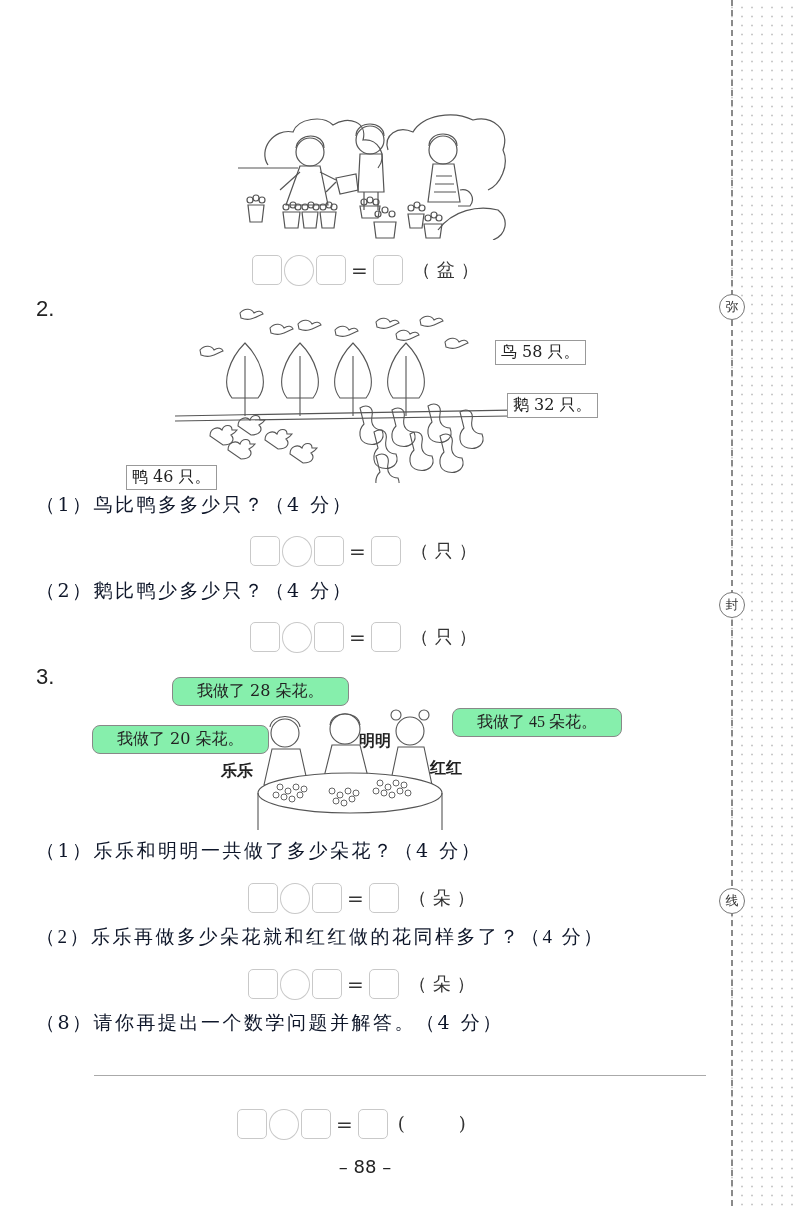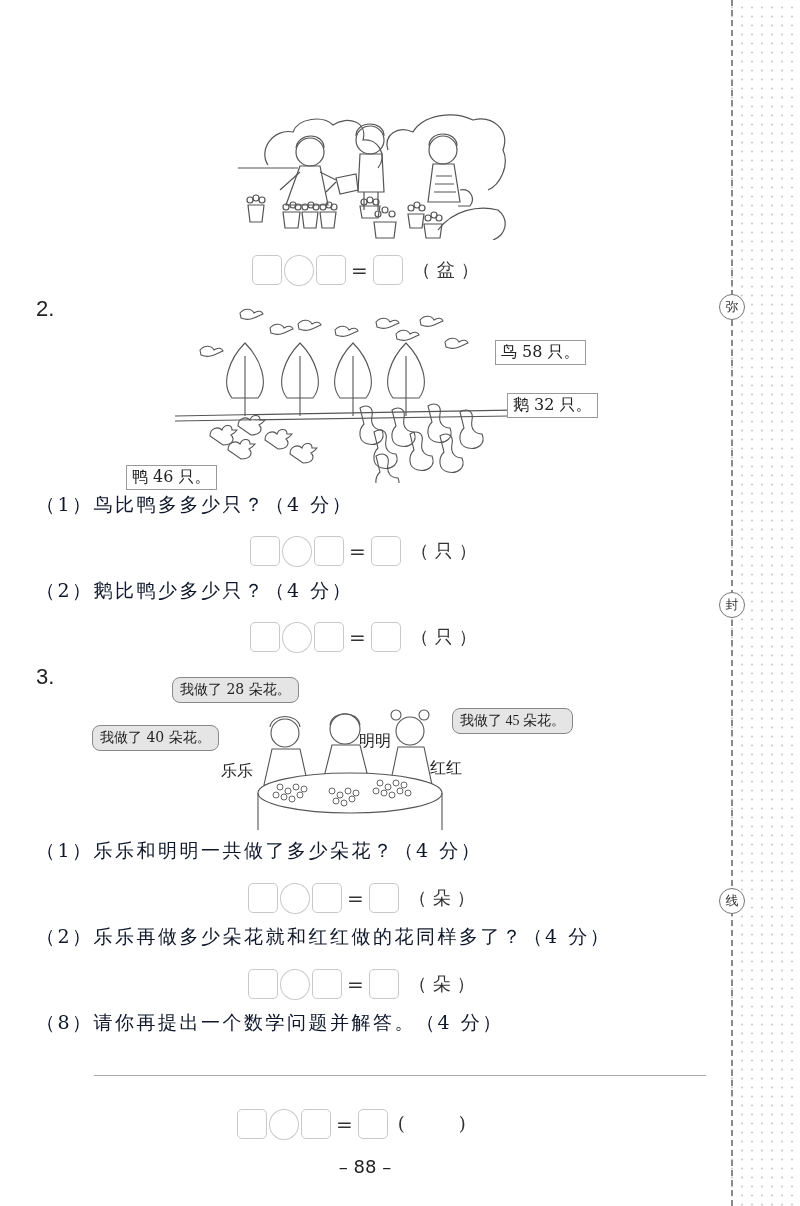--- a/index.html
+++ b/index.html
@@ -16,22 +16,22 @@
   .illus { position:absolute; }
   
   .eq { position:absolute; height:36px; display:flex; align-items:center; }
   .box { width:30px; height:30px; border:1.5px solid #c9c9c9; border-radius:5px; box-sizing:border-box; }
   .circ { width:30px; height:31px; border:1.5px solid #c9c9c9; border-radius:50%; box-sizing:border-box; margin:0 2px; }
   .eqsign { font-family:"DejaVu Sans",sans-serif; font-size:20px; margin:0 5px; color:#333; }
   .unit { font-size:18px; margin-left:10px; color:#333; letter-spacing:6px; }
   .qnum { position:absolute; font-family:"Liberation Sans",sans-serif; font-size:22px; color:#222; }
   .question { position:absolute; font-size:19px; letter-spacing:2.5px; color:#0f172a; white-space:nowrap; }
   .label-box { position:absolute; border:1.2px solid #999; background:#fff; font-size:16px; padding:1px 5px; white-space:nowrap; color:#222; }
-  .bubble { position:absolute; border:1.3px solid #888; border-radius:8px; background:#e5e5e5; font-size:14px; padding:3px 7px; white-space:nowrap; color:#222; }
-  .name-tag { position:absolute; font-size:16px; color:#222; white-space:nowrap; }
+  .bubble { position:absolute; border:1.3px solid #888; border-radius:8px; background:#86efac; font-size:16px; padding:3px 24px; white-space:nowrap; color:#222; }
+  .name-tag { position:absolute; font-size:16px; color:#222; white-space:nowrap;font-weight:bold; }
   .rule { position:absolute; left:94px; top:1075px; width:612px; height:0; border-top:1px solid #aaa; }
   .page-num { position:absolute; left:330px; top:1156px; width:70px; text-align:center; font-family:"DejaVu Sans",sans-serif; font-size:18px; color:#222; }
 </style>
 </head>
 <body>
 
 <div class="margin-strip"></div>
 <div class="dash-line"></div>
 <div class="seal" style="top:294px;">弥</div>
 <div class="seal" style="top:592px;">封</div>
@@ -219,37 +219,37 @@
         <circle cx="152" cy="90" r="3"></circle>
         <circle cx="160" cy="86" r="3"></circle>
         <circle cx="136" cy="86" r="3"></circle>
         <circle cx="164" cy="80" r="3"></circle>
         <circle cx="168" cy="88" r="3"></circle>
     </g>
   </g>
 </svg>
 
 <div class="bubble" style="left:172px;top:677px;">我做了 28 朵花。</div>
-<div class="bubble" style="left:92px;top:725px;">我做了 40 朵花。</div>
+<div class="bubble" style="left:92px;top:725px;">我做了 20 朵花。</div>
 <div class="bubble" style="left:452px;top:708px;font-family:Liberation Serif, serif;">我做了 45 朵花。</div>
 <div class="name-tag" style="left:221px;top:761px;">乐乐</div>
 <div class="name-tag" style="left:359px;top:731px;">明明</div>
 <div class="name-tag" style="left:430px;top:758px;">红红</div>
 
 <div class="question" style="left:36px;top:838px;">（1）乐乐和明明一共做了多少朵花？（4 分）</div>
 <div class="eq" style="left:248px;top:880px;">
   <div class="box"></div>
   <div class="circ"></div>
   <div class="box"></div>
   <span class="eqsign">=</span>
   <div class="box"></div>
   <span class="unit">（朵）</span>
 </div>
 
-<div class="question" style="left:36px;top:924px;">（2）乐乐再做多少朵花就和红红做的花同样多了？（4 分）</div>
+<div class="question" style="left:36px;top:924px;font-family:Liberation Serif, serif;">（2）乐乐再做多少朵花就和红红做的花同样多了？（4 分）</div>
 <div class="eq" style="left:248px;top:966px;">
   <div class="box"></div>
   <div class="circ"></div>
   <div class="box"></div>
   <span class="eqsign">=</span>
   <div class="box"></div>
   <span class="unit">（朵）</span>
 </div>
 
 <div class="question" style="left:36px;top:1010px;">（8）请你再提出一个数学问题并解答。（4 分）</div>

